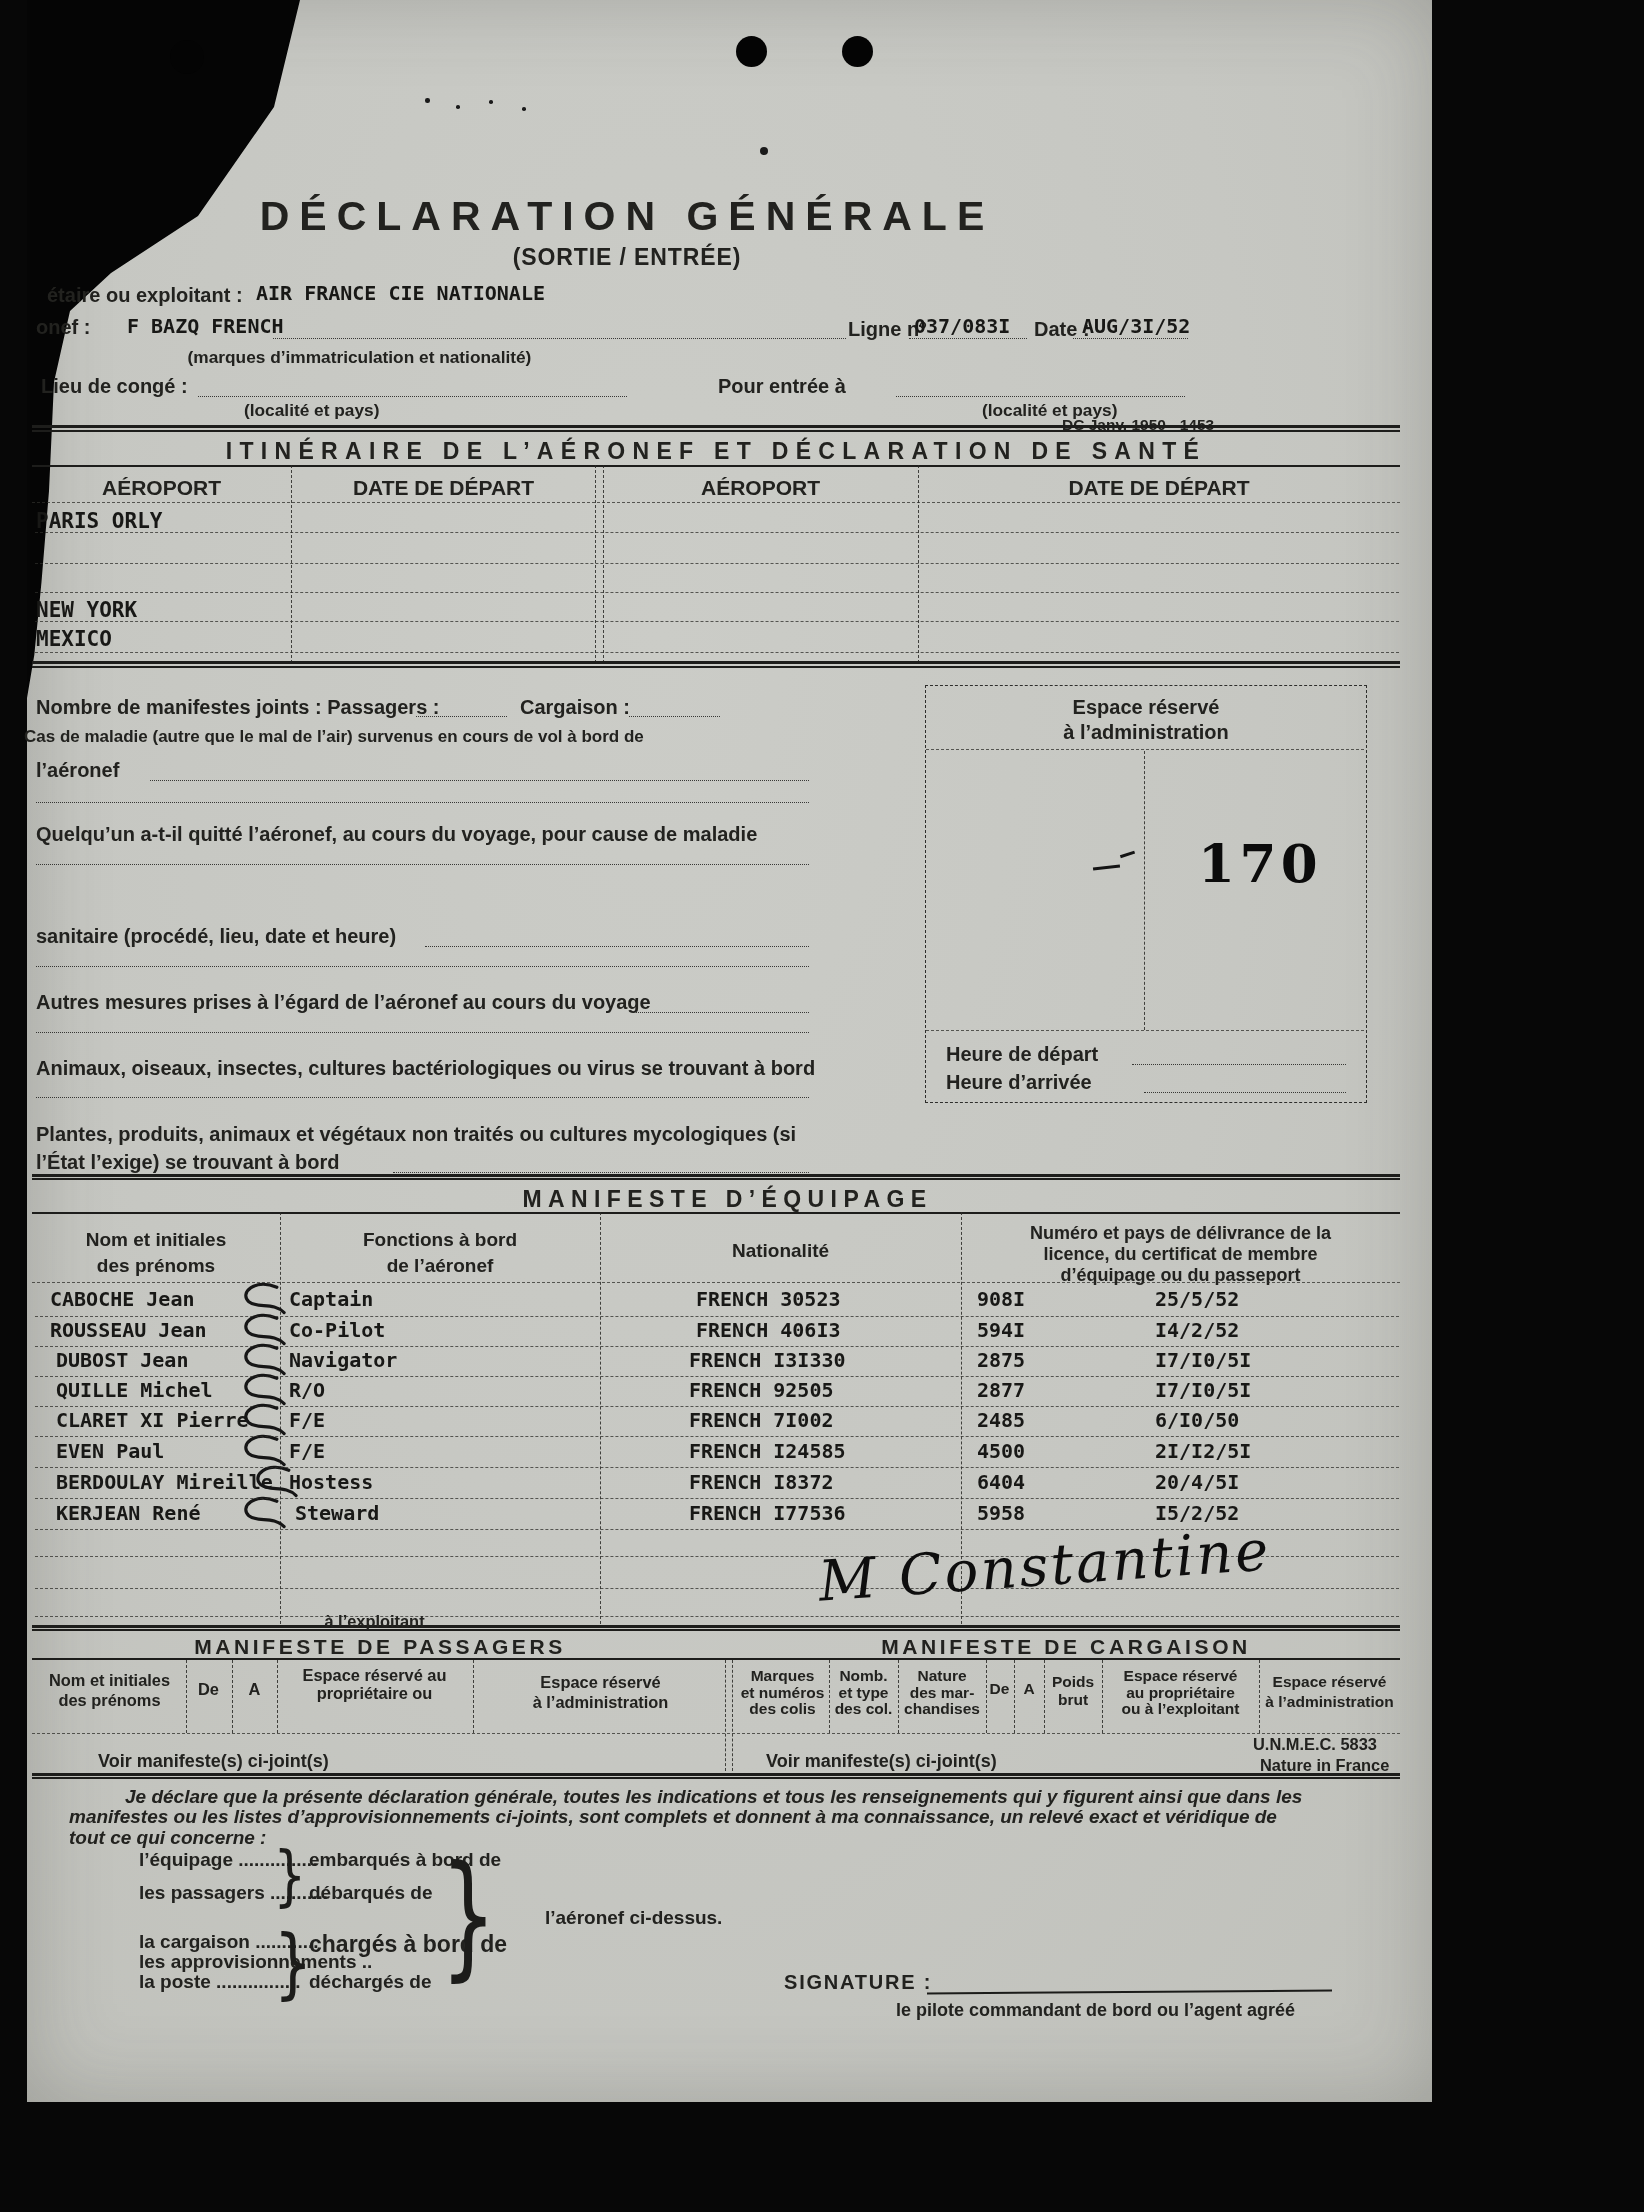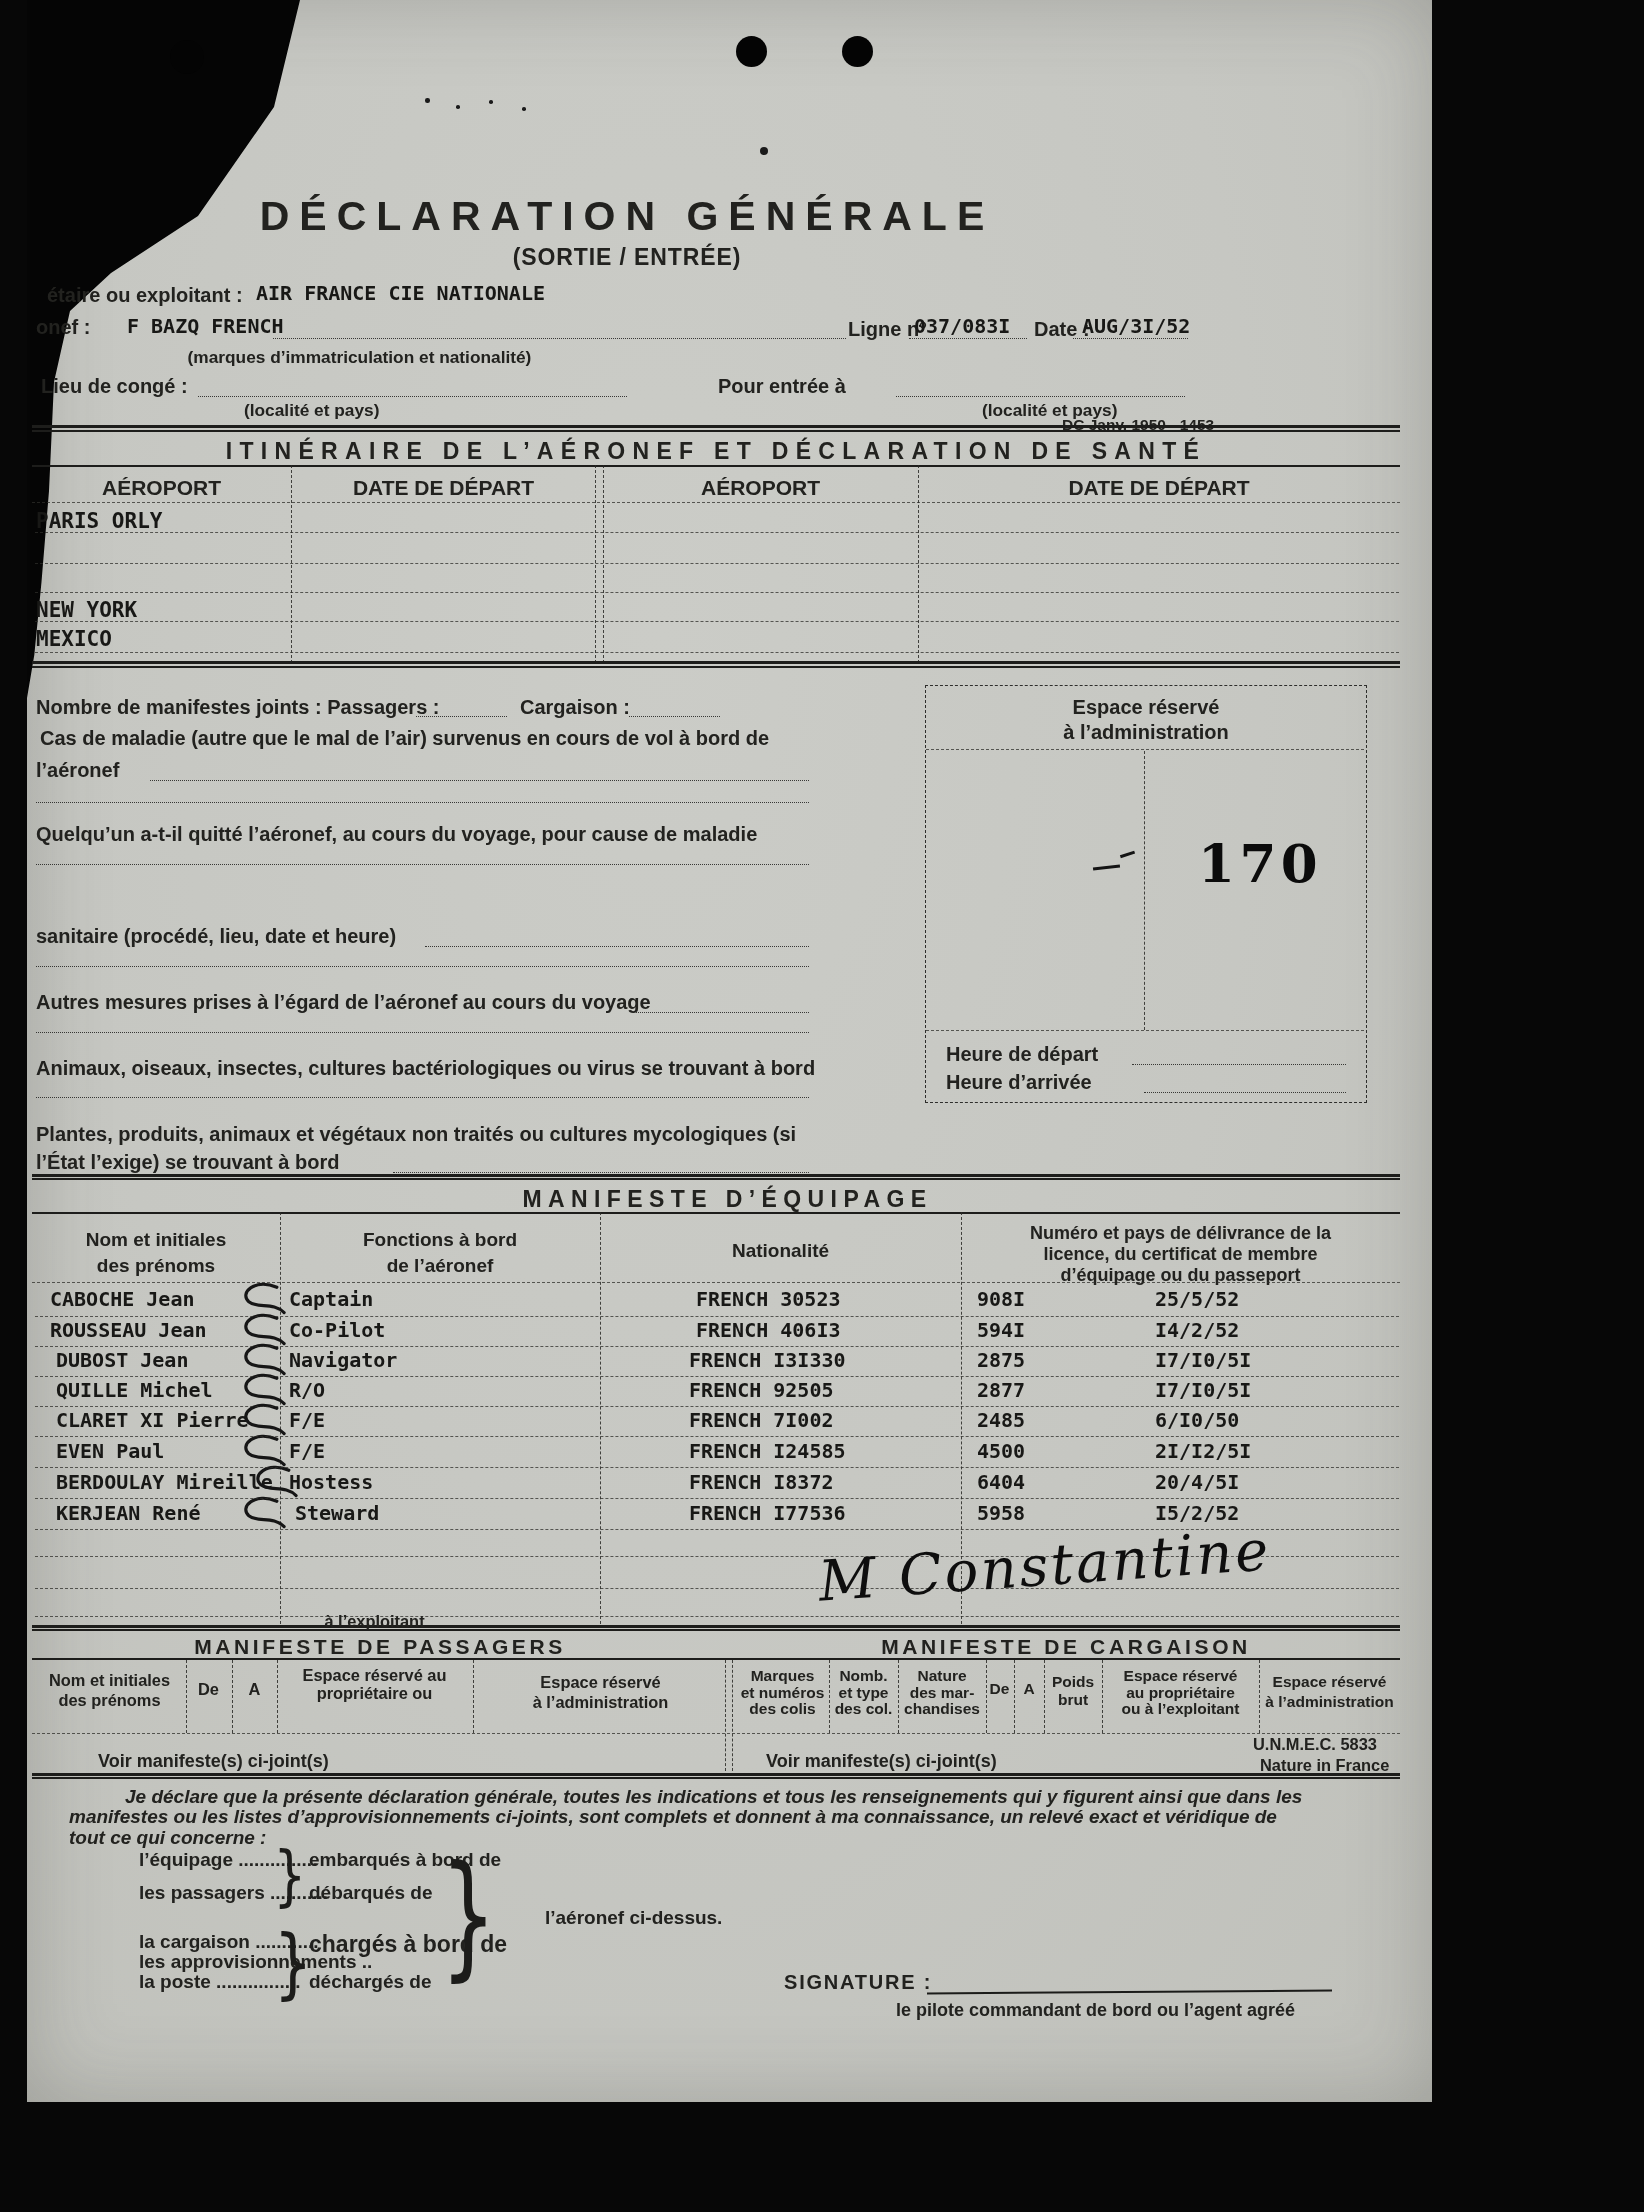--- a/index.html
+++ b/index.html
@@ -92,21 +92,21 @@
   <div class="abs dline" style="left:35px;top:621px;width:1364px"></div>
   <div class="abs dline" style="left:35px;top:652px;width:1364px"></div>
   <div class="abs rule" style="left:32px;top:661px;width:1368px;height:2.7px"></div>
   <div class="abs rule" style="left:32px;top:666px;width:1368px;height:1.8px"></div>
 
   <div class="abs lbl" style="left:36px;top:696px;font-size:20px">Nombre de manifestes joints : Passagers :</div>
   <div class="abs dot" style="left:416px;top:716px;width:91px"></div>
   <div class="abs lbl" style="left:520px;top:696px;font-size:20px">Cargaison :</div>
   <div class="abs dot" style="left:629px;top:716px;width:91px"></div>
 
-  <div class="abs lbl" style="left:40px;top:727px;font-size:20px">Cas de maladie (autre que le mal de l’air) survenus en cours de vol à bord de</div>
+  <div class="abs lbl" style="left:24px;top:727px;font-size:17px">Cas de maladie (autre que le mal de l’air) survenus en cours de vol à bord de</div>
   <div class="abs lbl" style="left:36px;top:759px;font-size:20px">l’aéronef</div>
   <div class="abs dot" style="left:150px;top:780px;width:659px"></div>
   <div class="abs dot" style="left:36px;top:802px;width:773px"></div>
 
   <div class="abs lbl" style="left:36px;top:823px;font-size:20px">Quelqu’un a-t-il quitté l’aéronef, au cours du voyage, pour cause de maladie</div>
   <div class="abs dot" style="left:36px;top:864px;width:773px"></div>
 
   <div class="abs lbl" style="left:36px;top:925px;font-size:20px">sanitaire (procédé, lieu, date et heure)</div>
   <div class="abs dot" style="left:425px;top:946px;width:384px"></div>
   <div class="abs dot" style="left:36px;top:966px;width:773px"></div>

